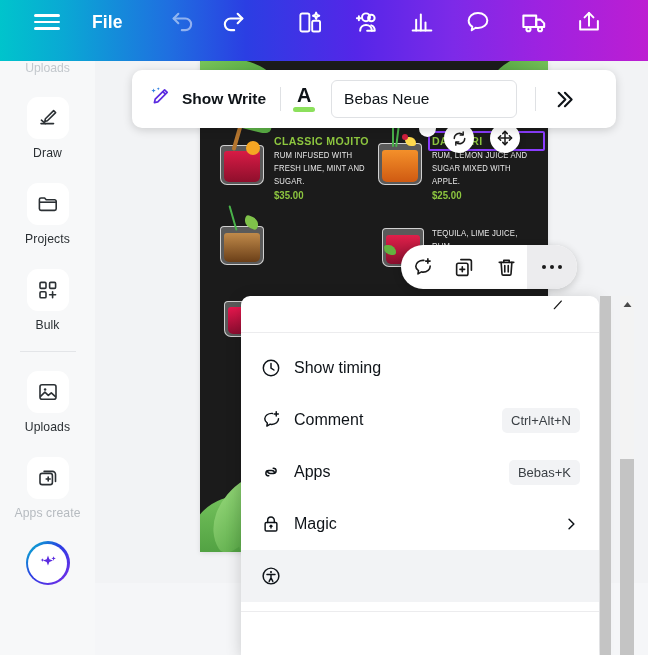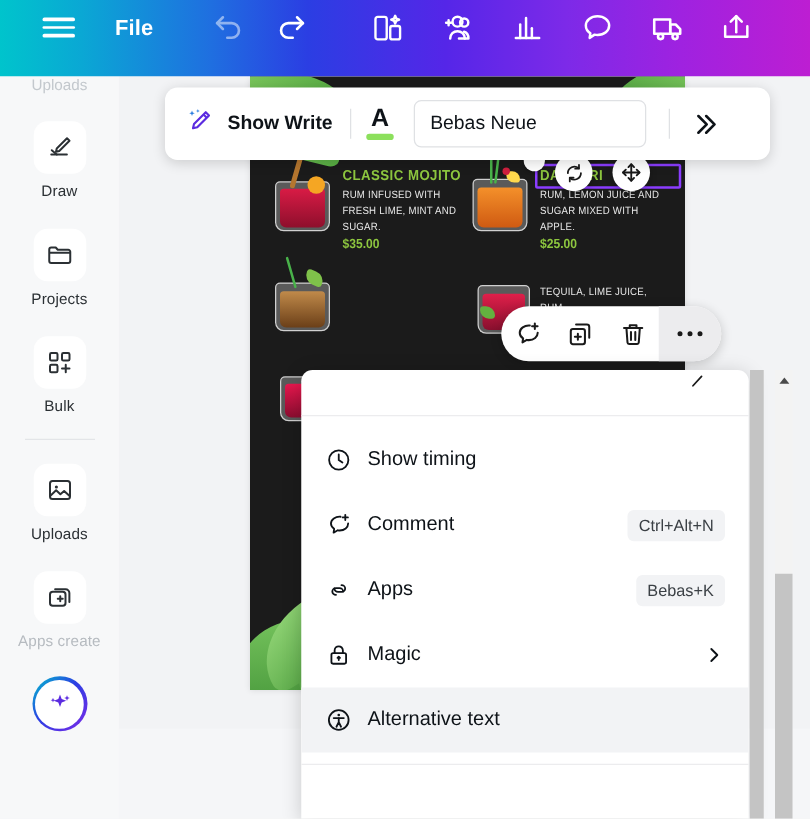--- a/index.html
+++ b/index.html
@@ -632,21 +632,20 @@
 
     <div class="ctx-row active">
       <span class="ctx-ico">
         <svg width="22" height="22" viewBox="0 0 24 24" fill="none" stroke="#0e1318" stroke-width="1.6" stroke-linecap="round" stroke-linejoin="round">
           <circle cx="12" cy="12" r="8.6"></circle>
           <circle cx="12" cy="7.6" r="1.15" fill="#0e1318" stroke="none"></circle>
           <path d="M7.6 10.3h8.8"></path>
           <path d="M12 10.3v3.6M12 13.9l-2 4M12 13.9l2 4"></path>
         </svg>
       </span>
-      <span class="ctx-label">Alternative text</span>
     </div>
 
     <div class="ctx-bottom-sep"></div>
   </div>
 
   <div class="sb-menu">
     <div class="thumb"></div>
   </div>
 
   <div class="sb-page">

